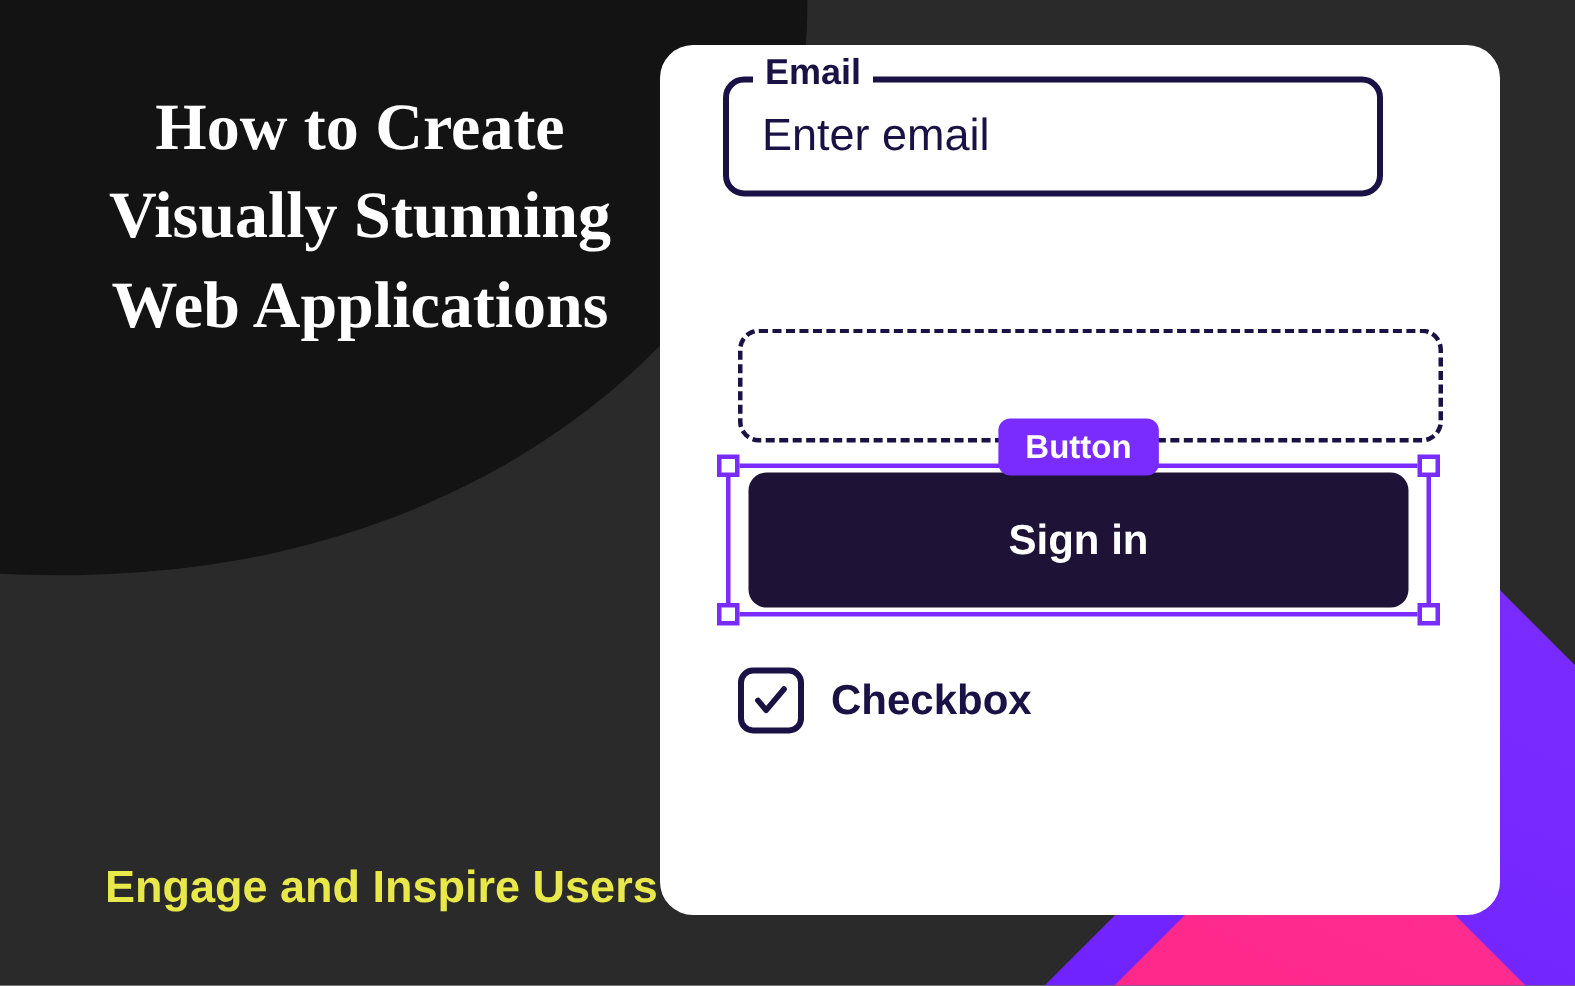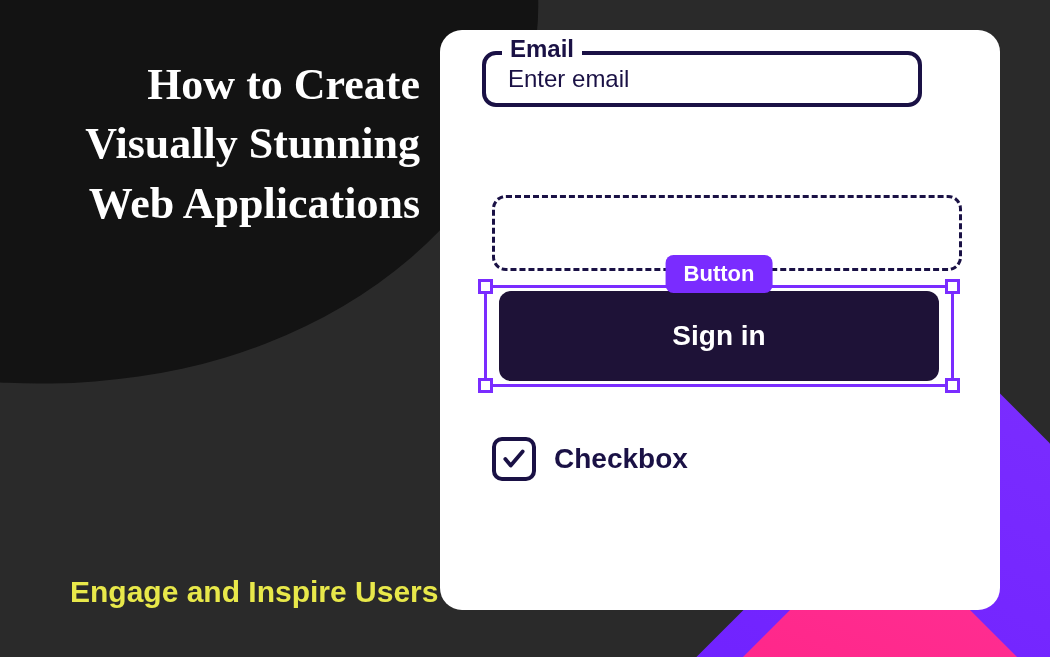--- a/index.html
+++ b/index.html
@@ -49,21 +49,21 @@
     .headline {
       position: absolute;
       top: 55px;
       left: 60px;
       width: 360px;
       color: #ffffff;
       font-family: Georgia, 'Times New Roman', serif;
       font-size: 44px;
       font-weight: 700;
       line-height: 1.35;
-      text-align: right;
+      text-align: center;
     }
     
     .subheadline {
       position: absolute;
       bottom: 48px;
       left: 70px;
       color: #e8e84a;
       font-size: 30px;
       font-weight: 600;
     }
@@ -100,25 +100,25 @@
     }
     
     .email-label {
       font-size: 24px;
       font-weight: 700;
       color: #1a1145;
     }
     
     .email-input {
       width: 100%;
-      height: 56px;
+      height: 80px;
       border: 4px solid #1a1145;
       border-radius: 14px;
       background: #fff;
-      font-size: 24px;
+      font-size: 30px;
       padding: 0 22px;
       color: #1a1145;
       outline: none;
     }
     .email-input::placeholder { color: #1a1145; }
     
     
     .dashed-box {
       border: 3.5px dashed #1a1145;
       border-radius: 14px;
@@ -201,21 +201,21 @@
     .handle.tl { top: 2px; left: -6px; }
     .handle.tr { top: 2px; right: -6px; }
     .handle.bl { bottom: 2px; left: -6px; }
     .handle.br { bottom: 2px; right: -6px; }
     
     
     .checkbox-row {
       display: flex;
       align-items: center;
       gap: 18px;
-      margin-top: 42px;
+      margin-top: 26px;
       margin-left: 10px;
     }
     
     .checkbox-box {
       width: 44px;
       height: 44px;
       border: 4px solid #1a1145;
       border-radius: 10px;
       display: flex;
       align-items: center;

